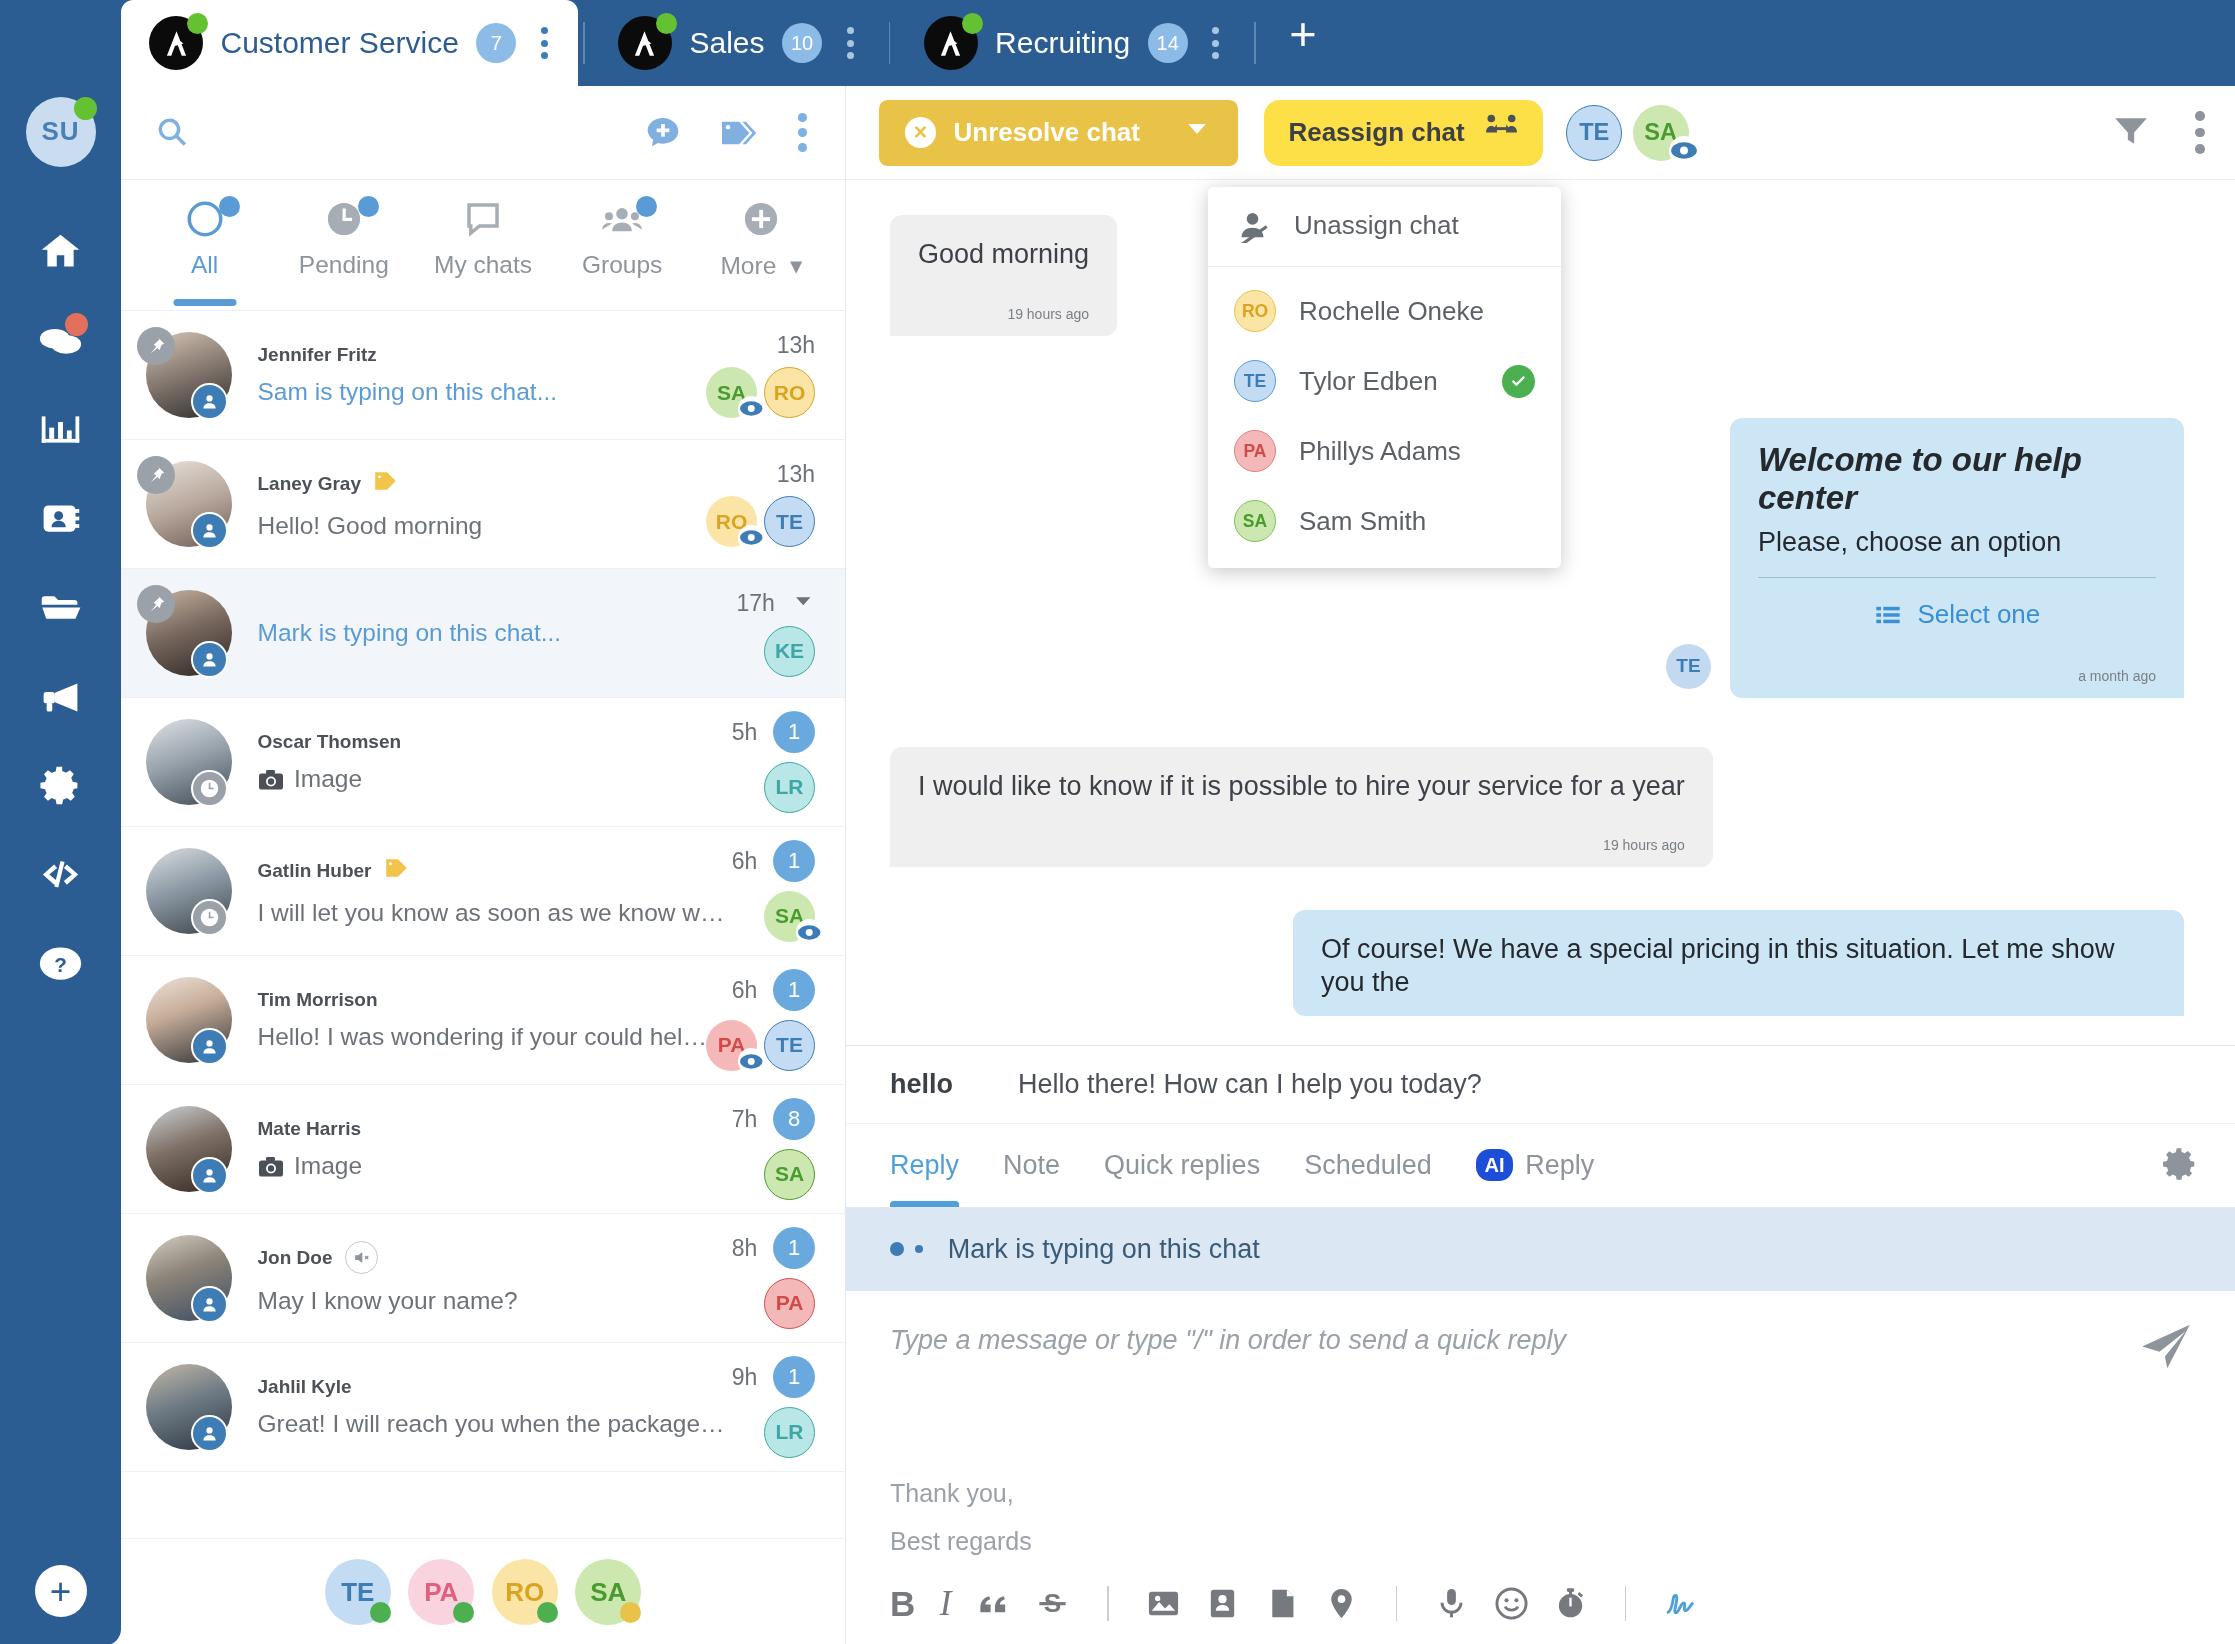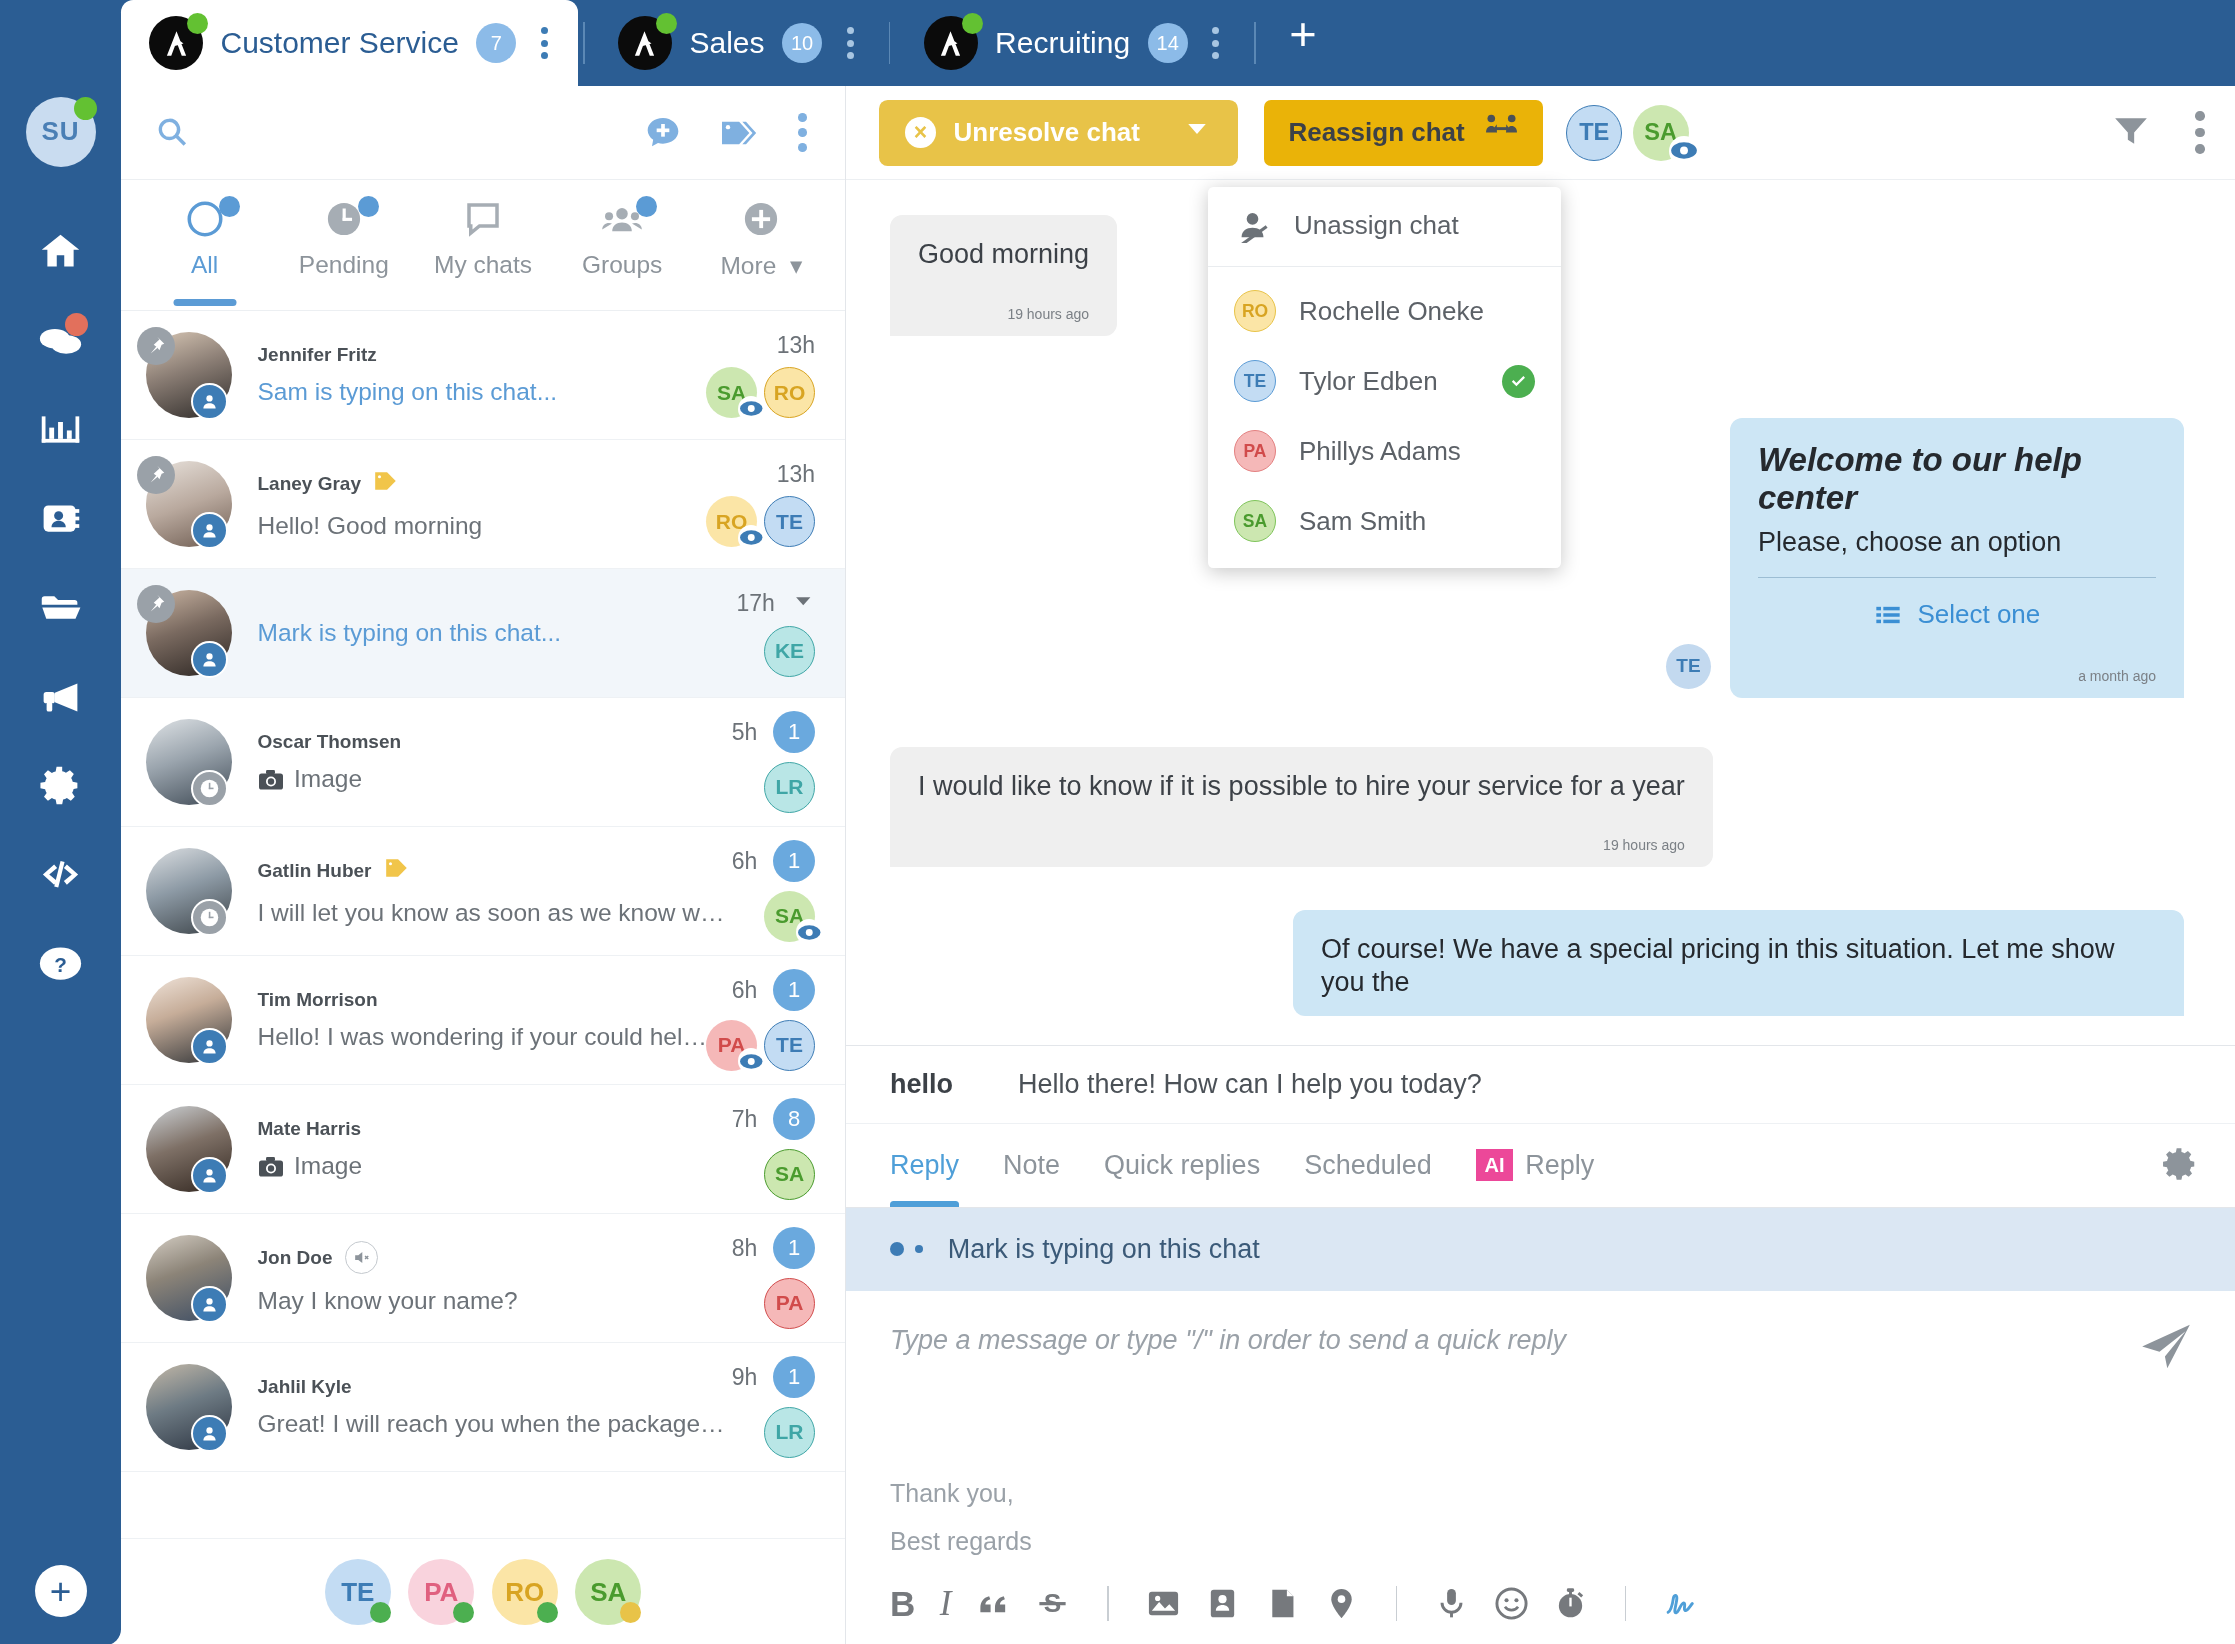--- a/index.html
+++ b/index.html
@@ -259,22 +259,22 @@
   .btn-unresolve .xc {
     width: 31px; height: 31px; border-radius: 50%;
     background: #ffffff; color: #e8c348;
     display: flex; align-items: center; justify-content: center;
     font-size: 23px; font-weight: 700; line-height: 1;
   }
   .btn-unresolve .chev2 { margin-left: 24.5px; }
   .btn-unresolve svg { fill: #ffffff; }
   .btn-reassign {
     margin-left: 26px;
-    background: #eab308; color: #3c4147;
-    border: none; border-radius: 7px;
+    background: #fde047; color: #3c4147;
+    border: none; border-radius: 16px;
     height: 66px; padding: 0 24.5px;
     display: flex; align-items: center; gap: 19px;
     font-size: 26px; font-weight: 700; cursor: pointer;
     font-family: inherit; position: relative; justify-content: flex-end;
   }
   .btn-reassign svg { width: 35px; height: 35px; fill: #4b5157; }
   .hdr-avas { display: flex; align-items: center; gap: 10.5px; margin-left: 23px; }
   .hdr-ava {
     width: 56px; height: 56px; border-radius: 50%;
     display: flex; align-items: center; justify-content: center;
@@ -376,22 +376,22 @@
   .ctab {
     font-size: 27px; color: #8d949b; margin-right: 44px;
     height: 84px; display: flex; align-items: center; cursor: pointer; position: relative;
   }
   .ctab.active { color: #4f9fd8; }
   .ctab.active::after {
     content: ""; position: absolute; bottom: 0; left: 0; right: 0;
     height: 6.1px; background: #4f9fd8; border-radius: 3.5px 3.5px 0 0;
   }
   .ai-badge {
-    background: #ec4899; color: #ffffff; font-size: 20px; font-weight: 700;
-    border-radius: 0; padding: 4.4px 8.7px; margin-right: 12.2px;
+    background: #1d4ed8; color: #ffffff; font-size: 20px; font-weight: 700;
+    border-radius: 14px; padding: 4.4px 8.7px; margin-right: 12.2px;
   }
   .ctabs .sp3 { flex: 1 1 auto; }
   .ctabs .gear svg { width: 38px; height: 38px; fill: #8d949b; }
 
   
   .typing-banner {
     background: #dbe7f3; padding: 26px 44px;
     display: flex; align-items: center; gap: 24.5px;
   }
   .typing-dots { display: flex; align-items: center; gap: 10.5px; }

